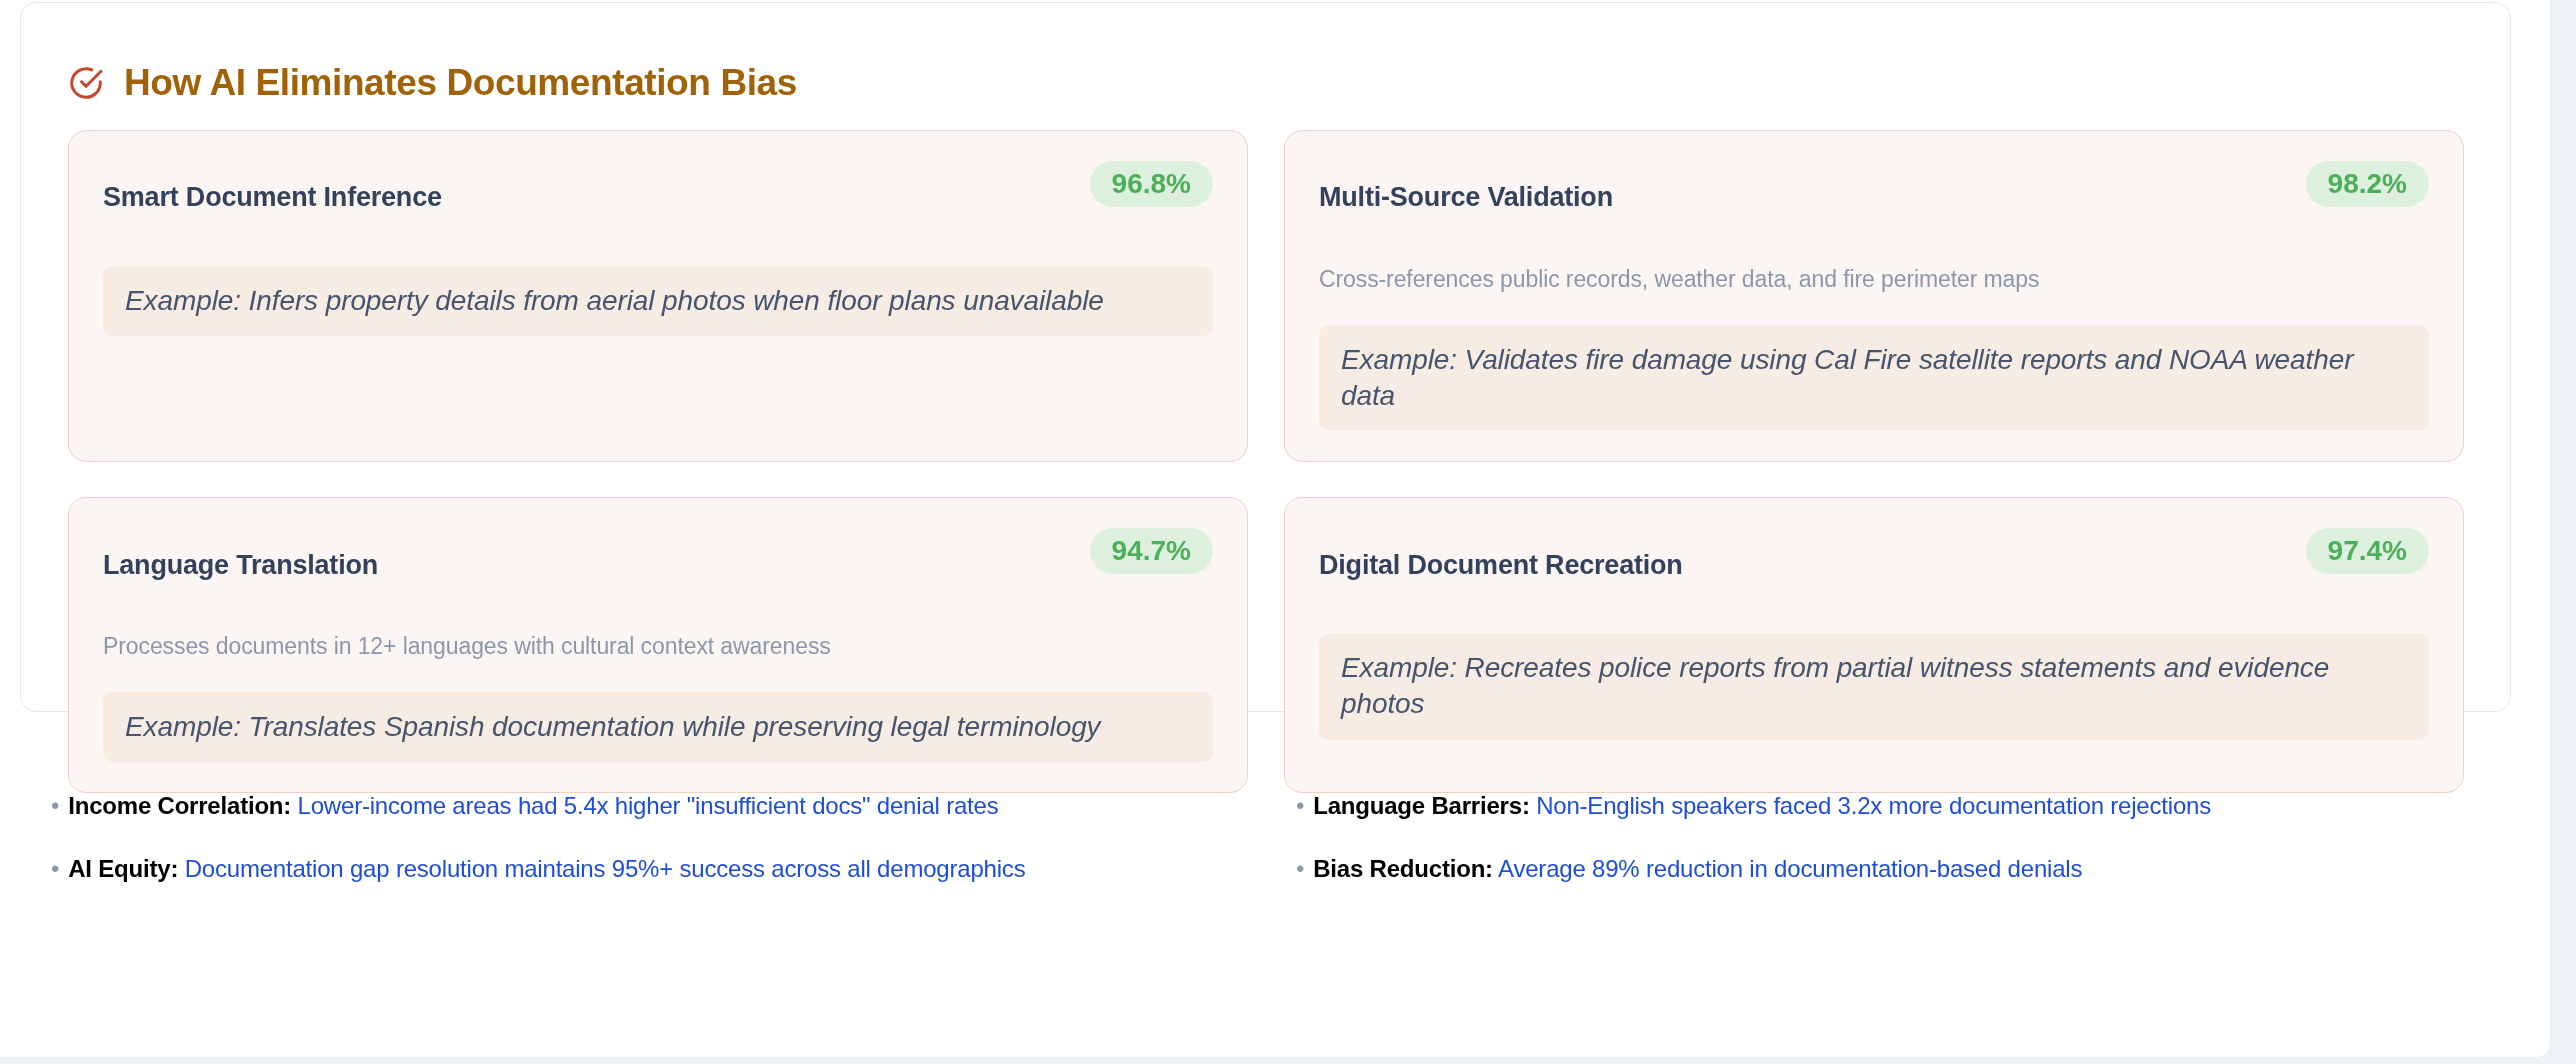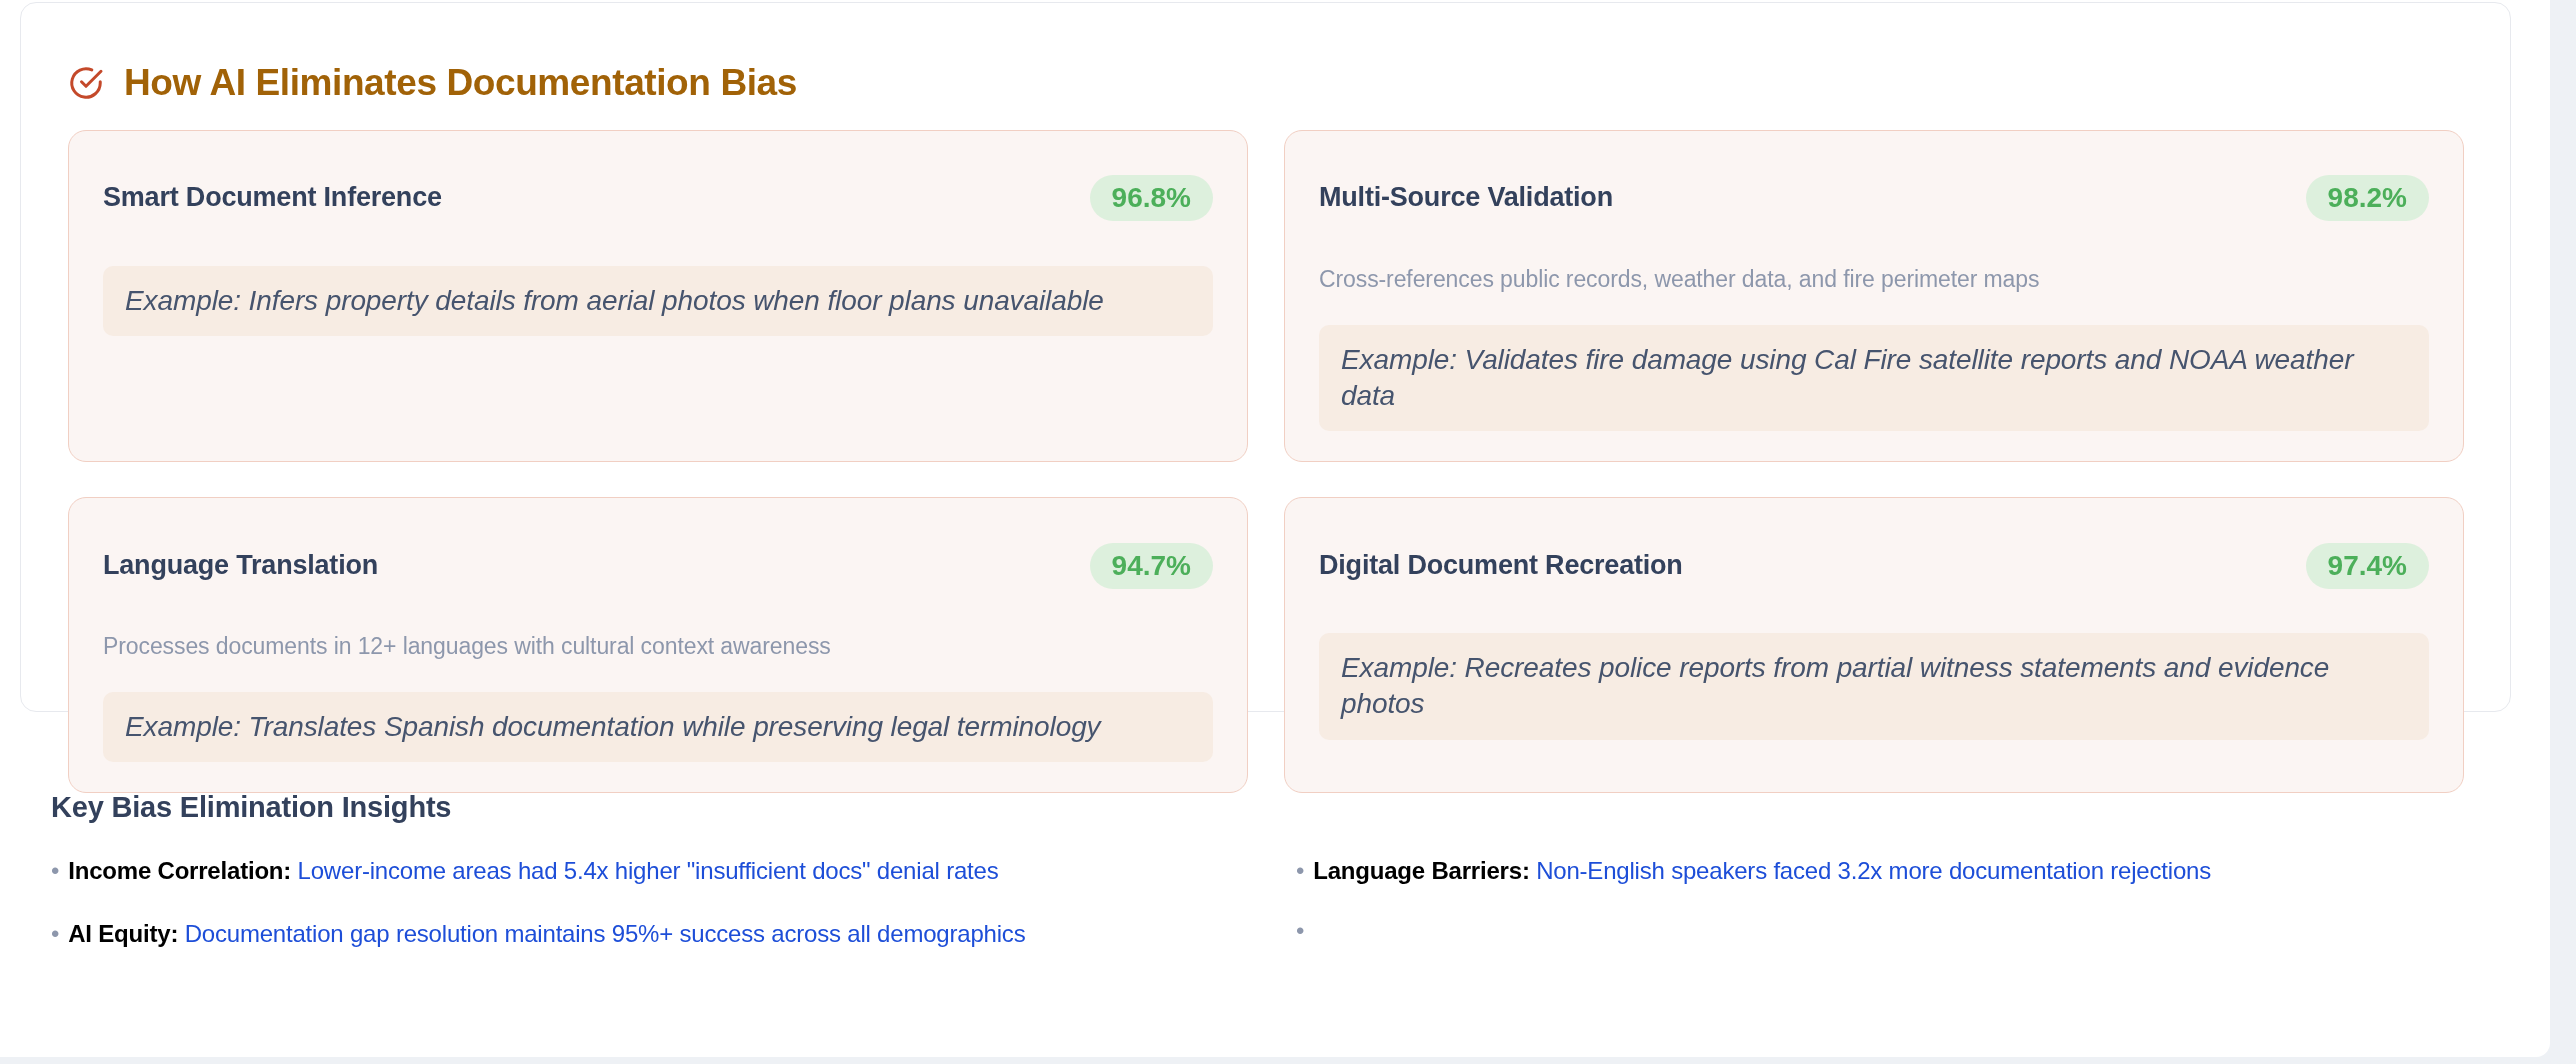--- a/index.html
+++ b/index.html
@@ -80,21 +80,21 @@
     background: #fbf5f3;
     border: 1.5px solid #f1cfc3;
     border-radius: 18px;
     box-sizing: border-box;
     padding: 30px 34px 30px 34px;
     min-height: 257px;
   }
 
   .card-top {
     display: flex;
-    align-items: center;
+    align-items: flex-start;
     justify-content: space-between;
     gap: 18px;
   }
 
   .card-title {
     font-size: 27px;
     font-weight: bold;
     color: #33415c;
     letter-spacing: -0.2px;
     line-height: 1.1;
@@ -250,21 +250,20 @@
           <h2 class="card-title">Digital Document Recreation</h2>
           <span class="score-badge">97.4%</span>
         </div>
         <div class="card-example">Example: Recreates police reports from partial witness statements and evidence photos</div>
       </article>
 
     </div>
   </section>
 
   <section class="insights">
-    <h2 class="insights-title">Key Bias Elimination Insights</h2>
     <div class="insights-grid">
 
       <div class="insight-item">
         <span class="insight-bullet">•</span>
         <span><span class="insight-label">Income Correlation:</span>
         <span class="insight-text">Lower-income areas had 5.4x higher "insufficient docs" denial rates</span></span>
       </div>
 
       <div class="insight-item">
         <span class="insight-bullet">•</span>
@@ -273,20 +272,22 @@
       </div>
 
       <div class="insight-item">
         <span class="insight-bullet">•</span>
         <span><span class="insight-label">AI Equity:</span>
         <span class="insight-text">Documentation gap resolution maintains 95%+ success across all demographics</span></span>
       </div>
 
       <div class="insight-item">
         <span class="insight-bullet">•</span>
+        <span><span class="insight-label">Bias Reduction:</span>
+        <span class="insight-text">Average 89% reduction in documentation-based denials</span></span>
       </div>
 
     </div>
   </section>
 
 </div>
 
 <div class="right-strip"></div>
 <div class="bottom-strip"></div>
 

